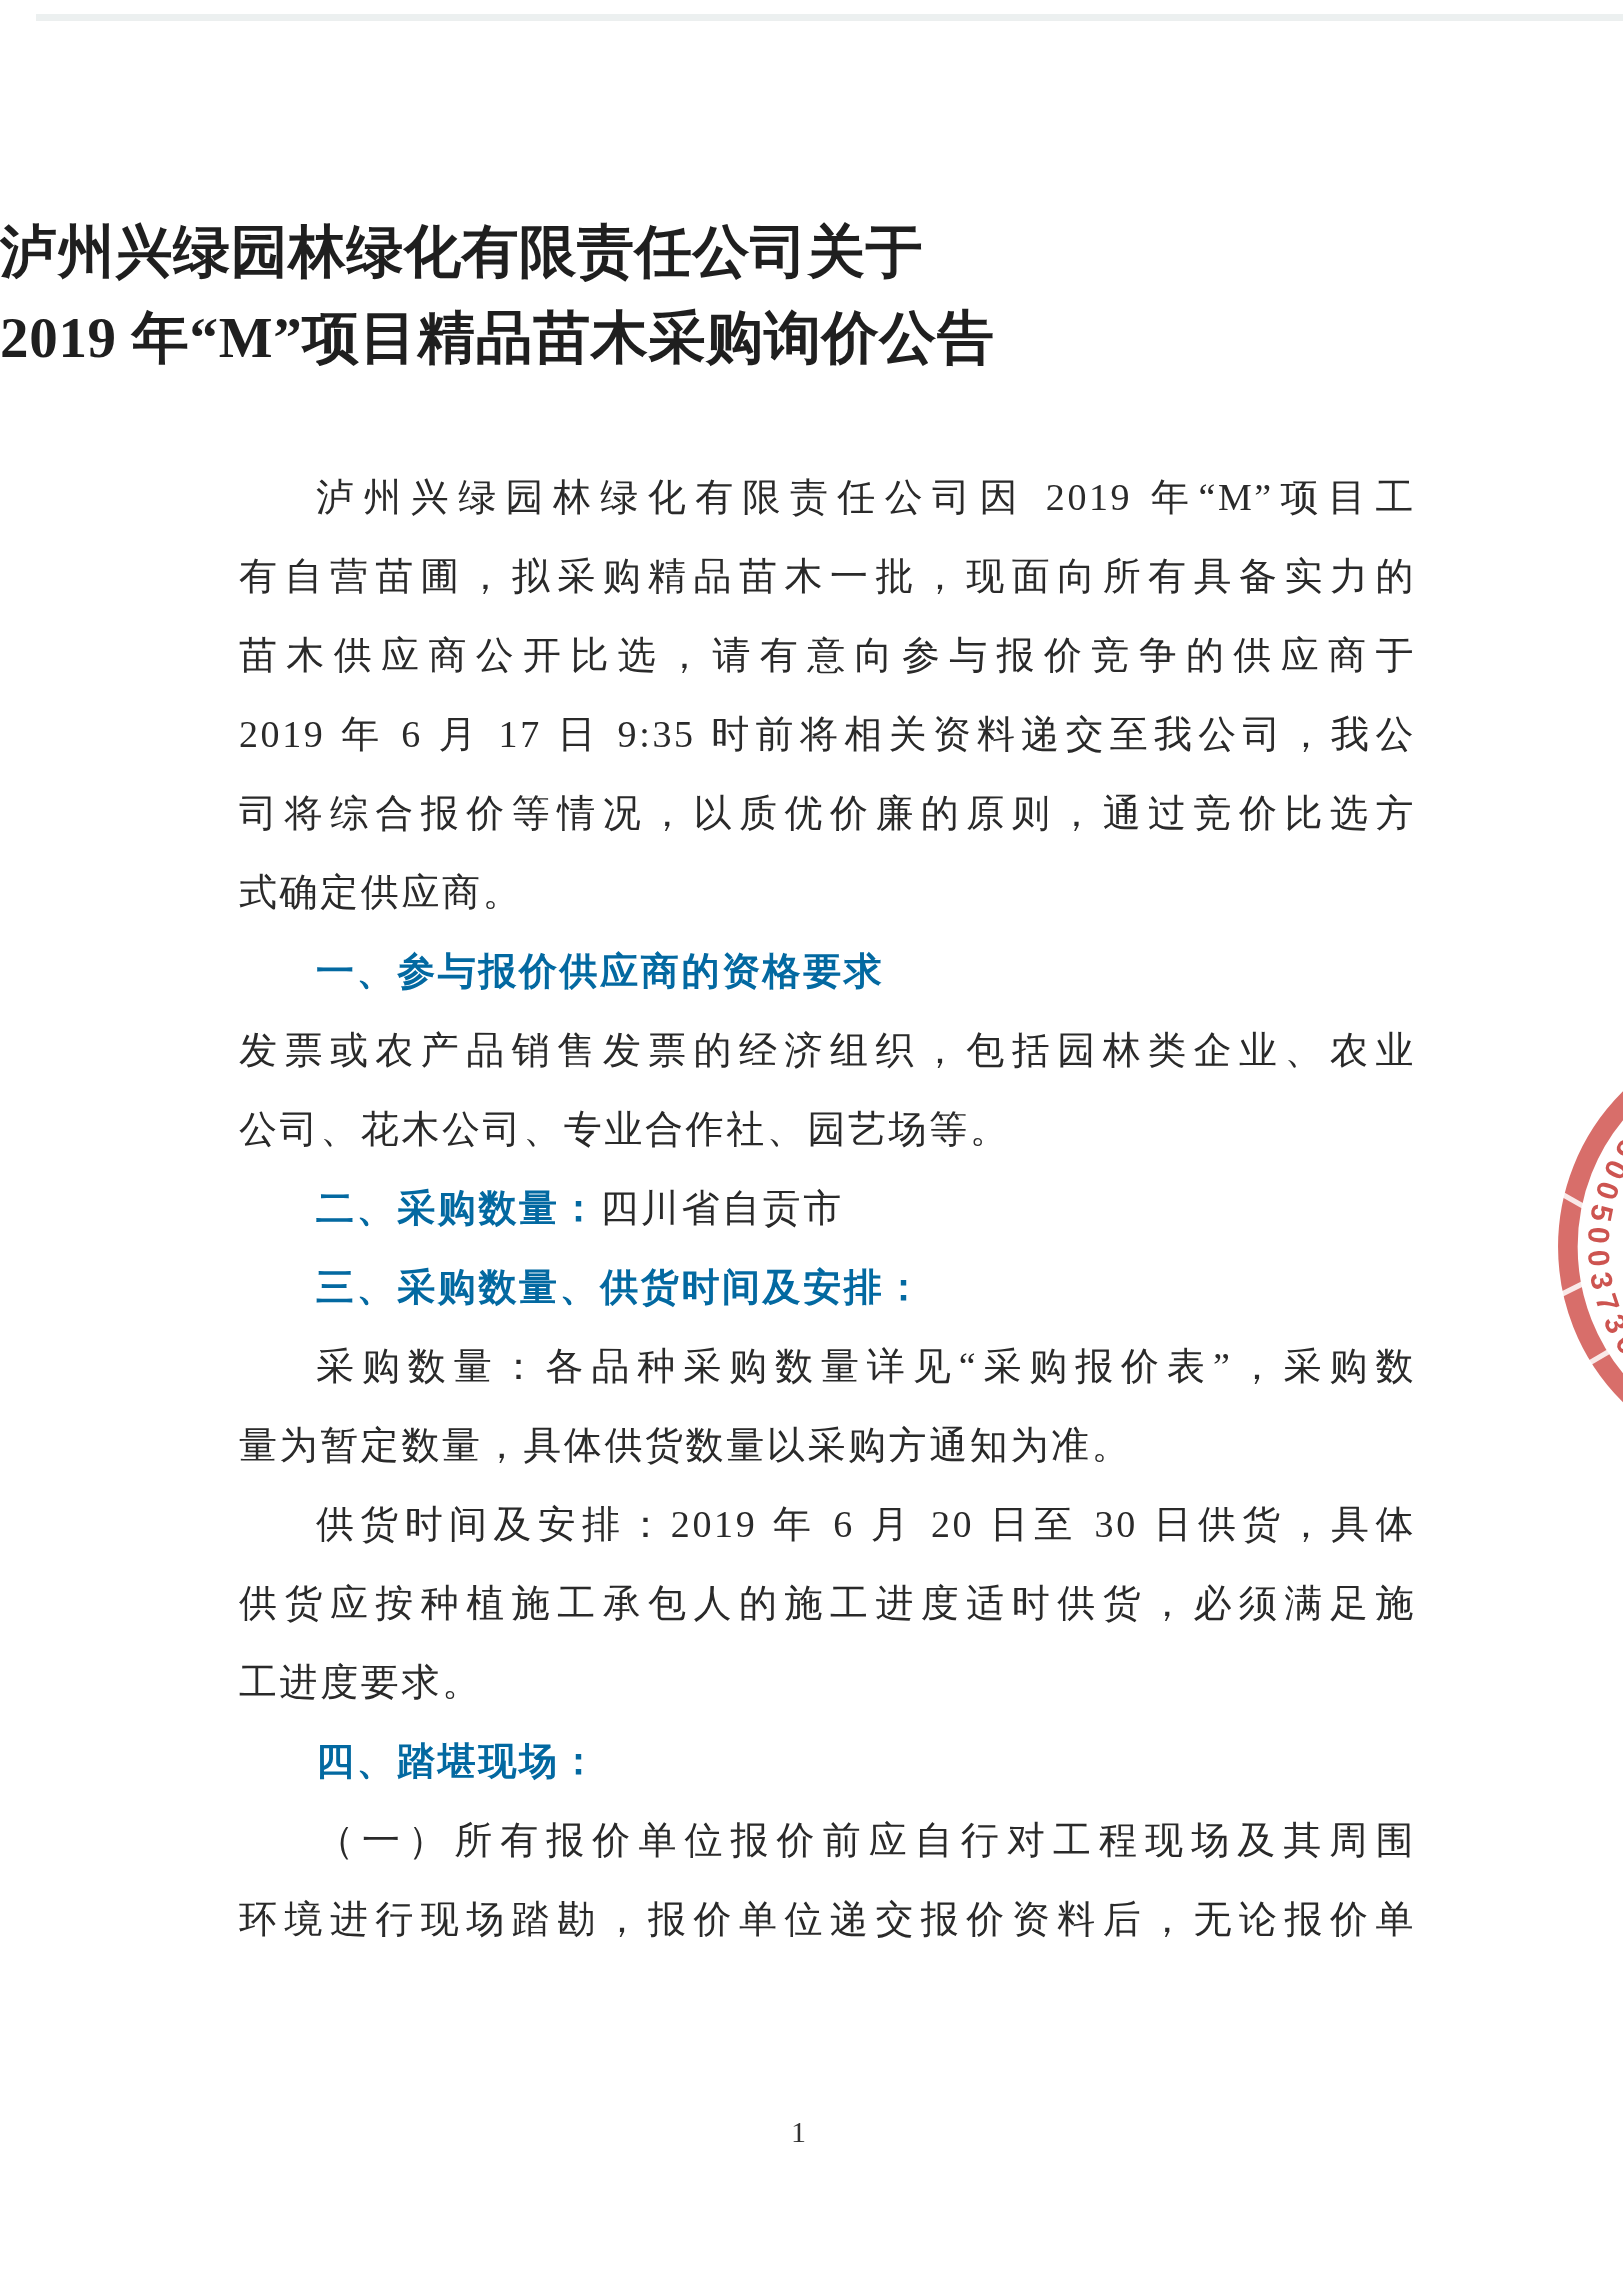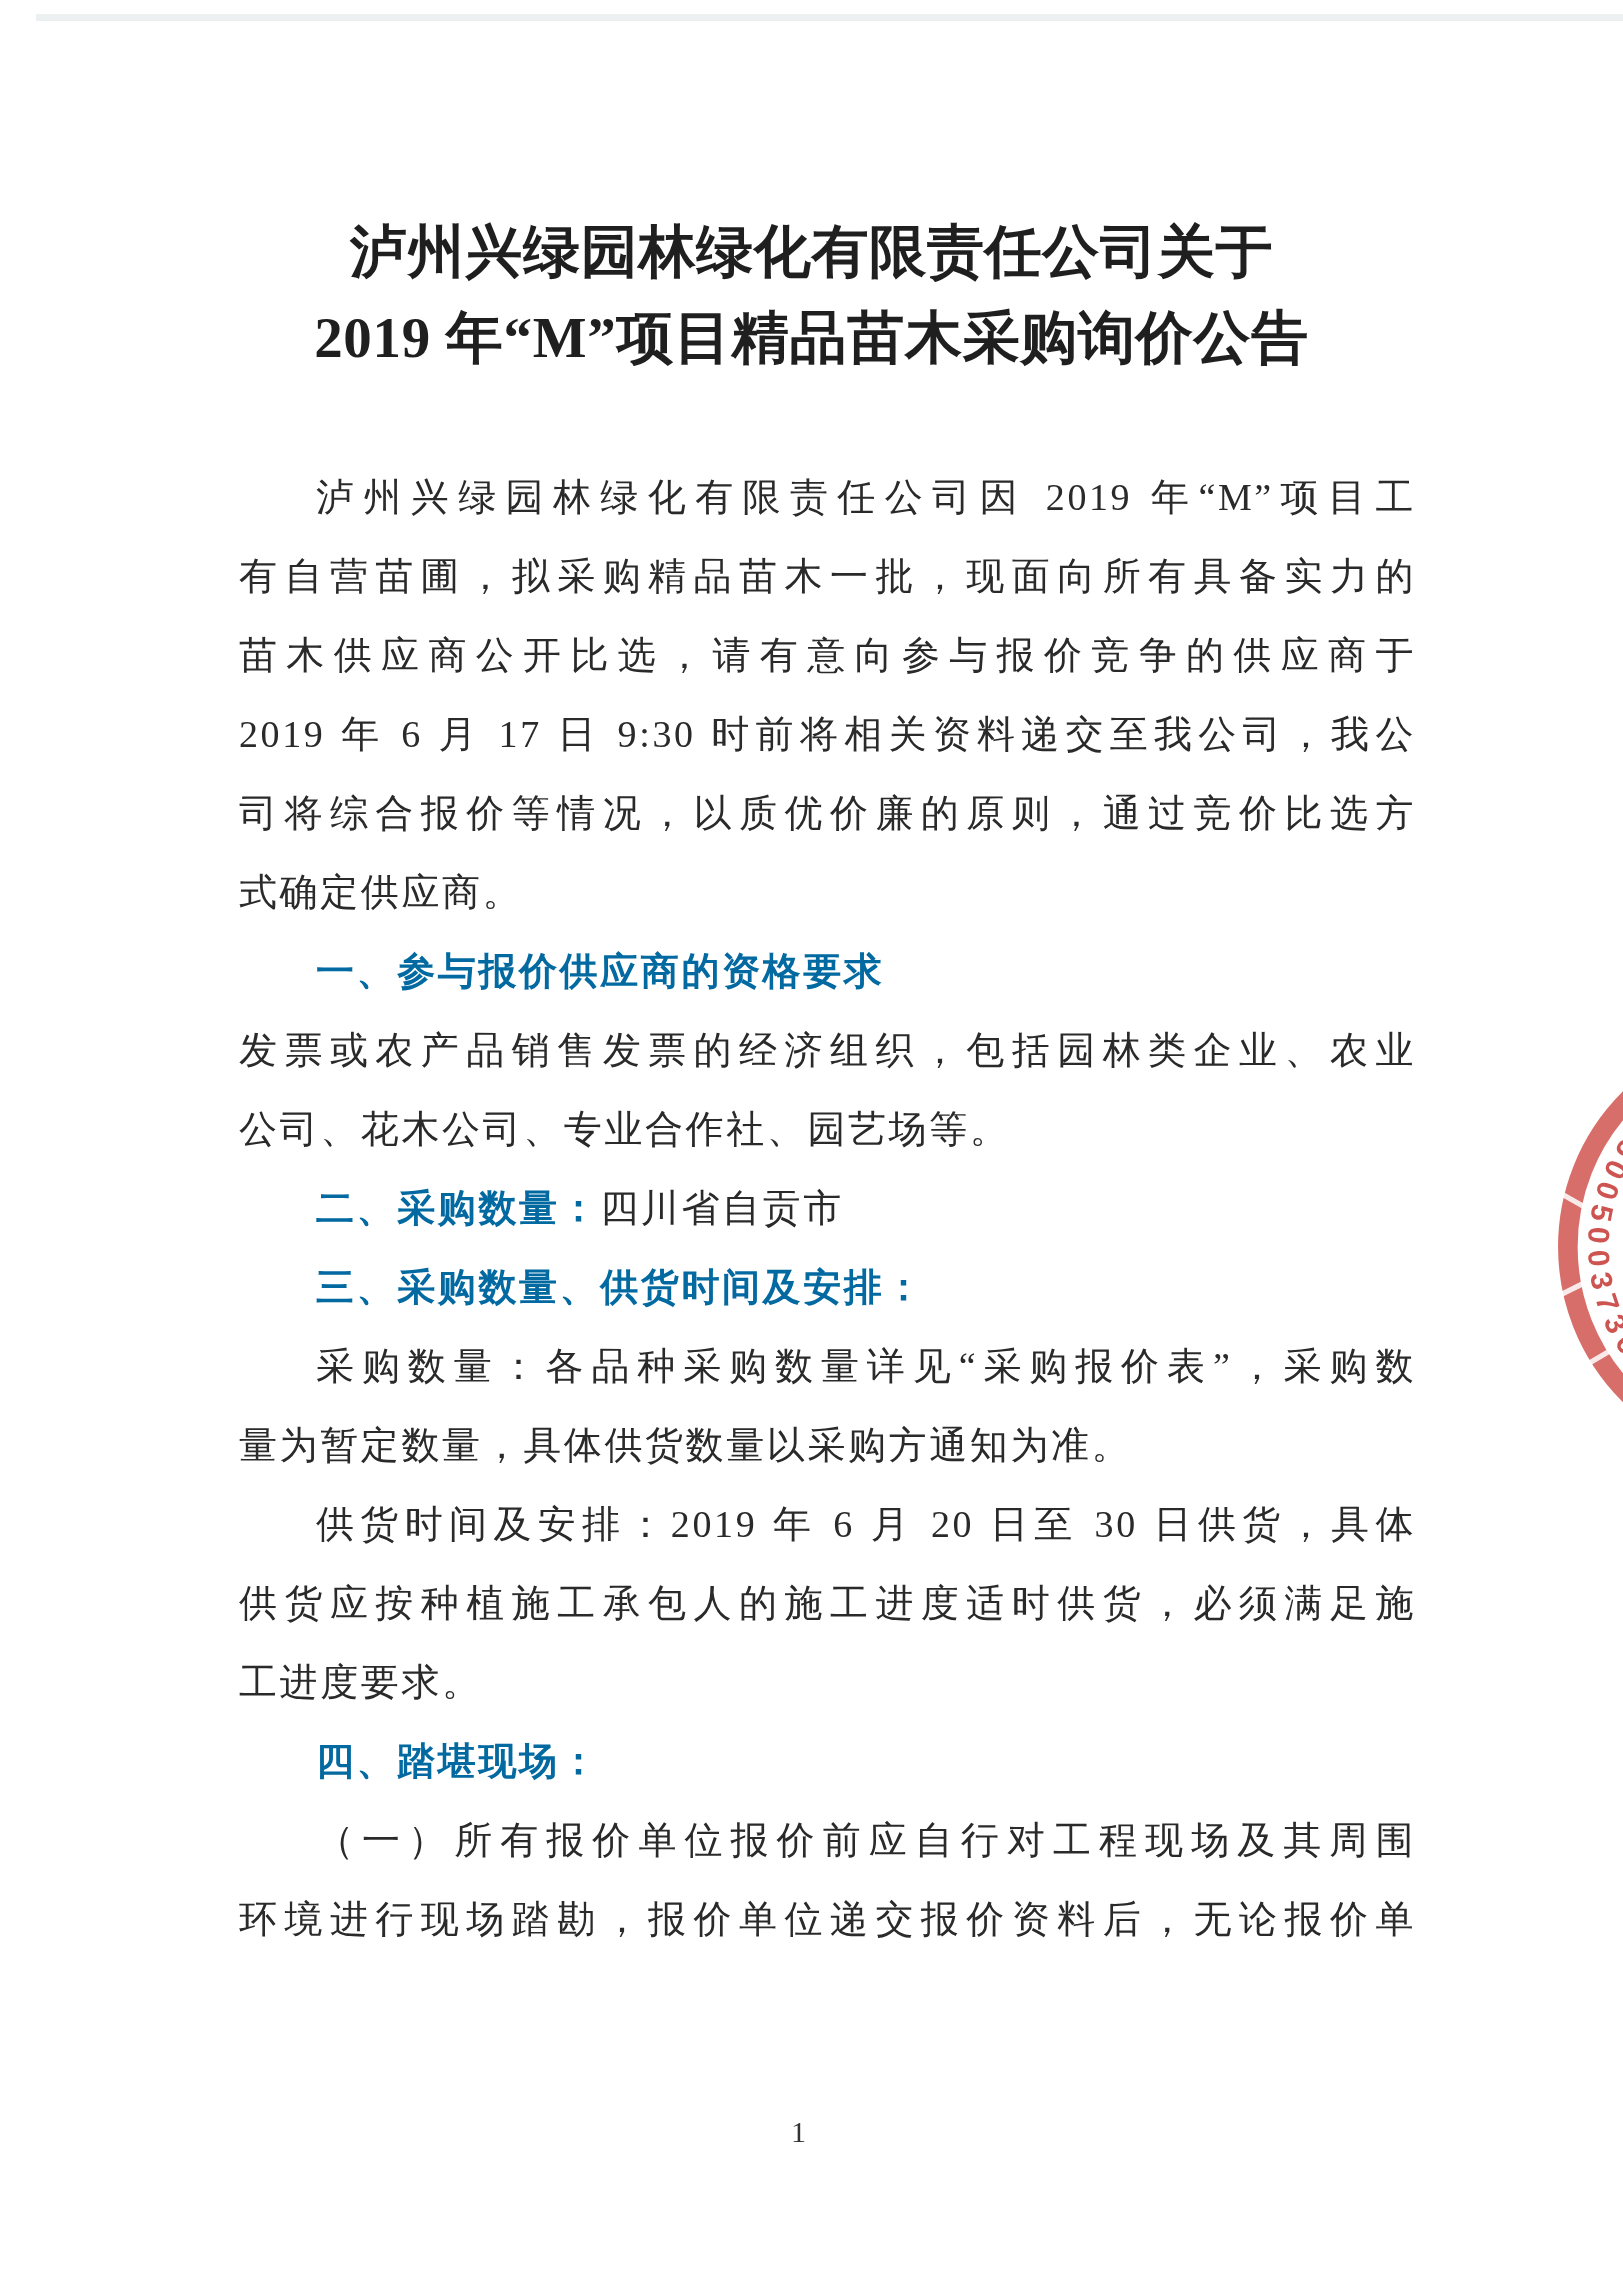--- a/index.html
+++ b/index.html
@@ -33,21 +33,20 @@
     right: 0;
     height: 1.3px;
     background: #dfe4e4;
     opacity: 0.6;
   }
   .title-block {
     position: absolute;
     left: 0;
     right: 0;
     top: 209px;
-    text-align: center;
     font-weight: bold;
     font-size: 57px;
     line-height: 86px;
     color: #1f1f1f;
     letter-spacing: 0.7px;
   }
   .body-block {
     position: absolute;
     left: 221px;
     top: 458px;
@@ -120,21 +119,21 @@
 
   <div class="title-block">
     <div>泸州兴绿园林绿化有限责任公司关于</div>
     <div>2019 年“M”项目精品苗木采购询价公告</div>
   </div>
 
   <div class="body-block">
     <div class="line indent fill"><span>泸州兴绿园林绿化有限责任公司因 2019 年“M”项目工</span></div>
     <div class="line fill"><span>有自营苗圃，拟采购精品苗木一批，现面向所有具备实力的</span></div>
     <div class="line fill"><span>苗木供应商公开比选，请有意向参与报价竞争的供应商于</span></div>
-    <div class="line fill"><span>2019 年 6 月 17 日 9:30 时前将相关资料递交至我公司，我公</span></div>
+    <div class="line fill"><span>2019 年 6 月 17 日 9:35 时前将相关资料递交至我公司，我公</span></div>
     <div class="line fill"><span>司将综合报价等情况，以质优价廉的原则，通过竞价比选方</span></div>
     <div class="line"><span>式确定供应商。</span></div>
     <div class="line indent"><span class="b">一、参与报价供应商的资格要求</span></div>
     <div class="line fill"><span>发票或农产品销售发票的经济组织，包括园林类企业、农业</span></div>
     <div class="line"><span>公司、花木公司、专业合作社、园艺场等。</span></div>
     <div class="line indent"><span class="b">二、采购数量：</span><span>四川省自贡市</span></div>
     <div class="line indent"><span class="b">三、采购数量、供货时间及安排：</span></div>
     <div class="line indent fill"><span>采购数量：各品种采购数量详见“采购报价表”，采购数</span></div>
     <div class="line"><span>量为暂定数量，具体供货数量以采购方通知为准。</span></div>
     <div class="line indent fill"><span>供货时间及安排：2019 年 6 月 20 日至 30 日供货，具体</span></div>

